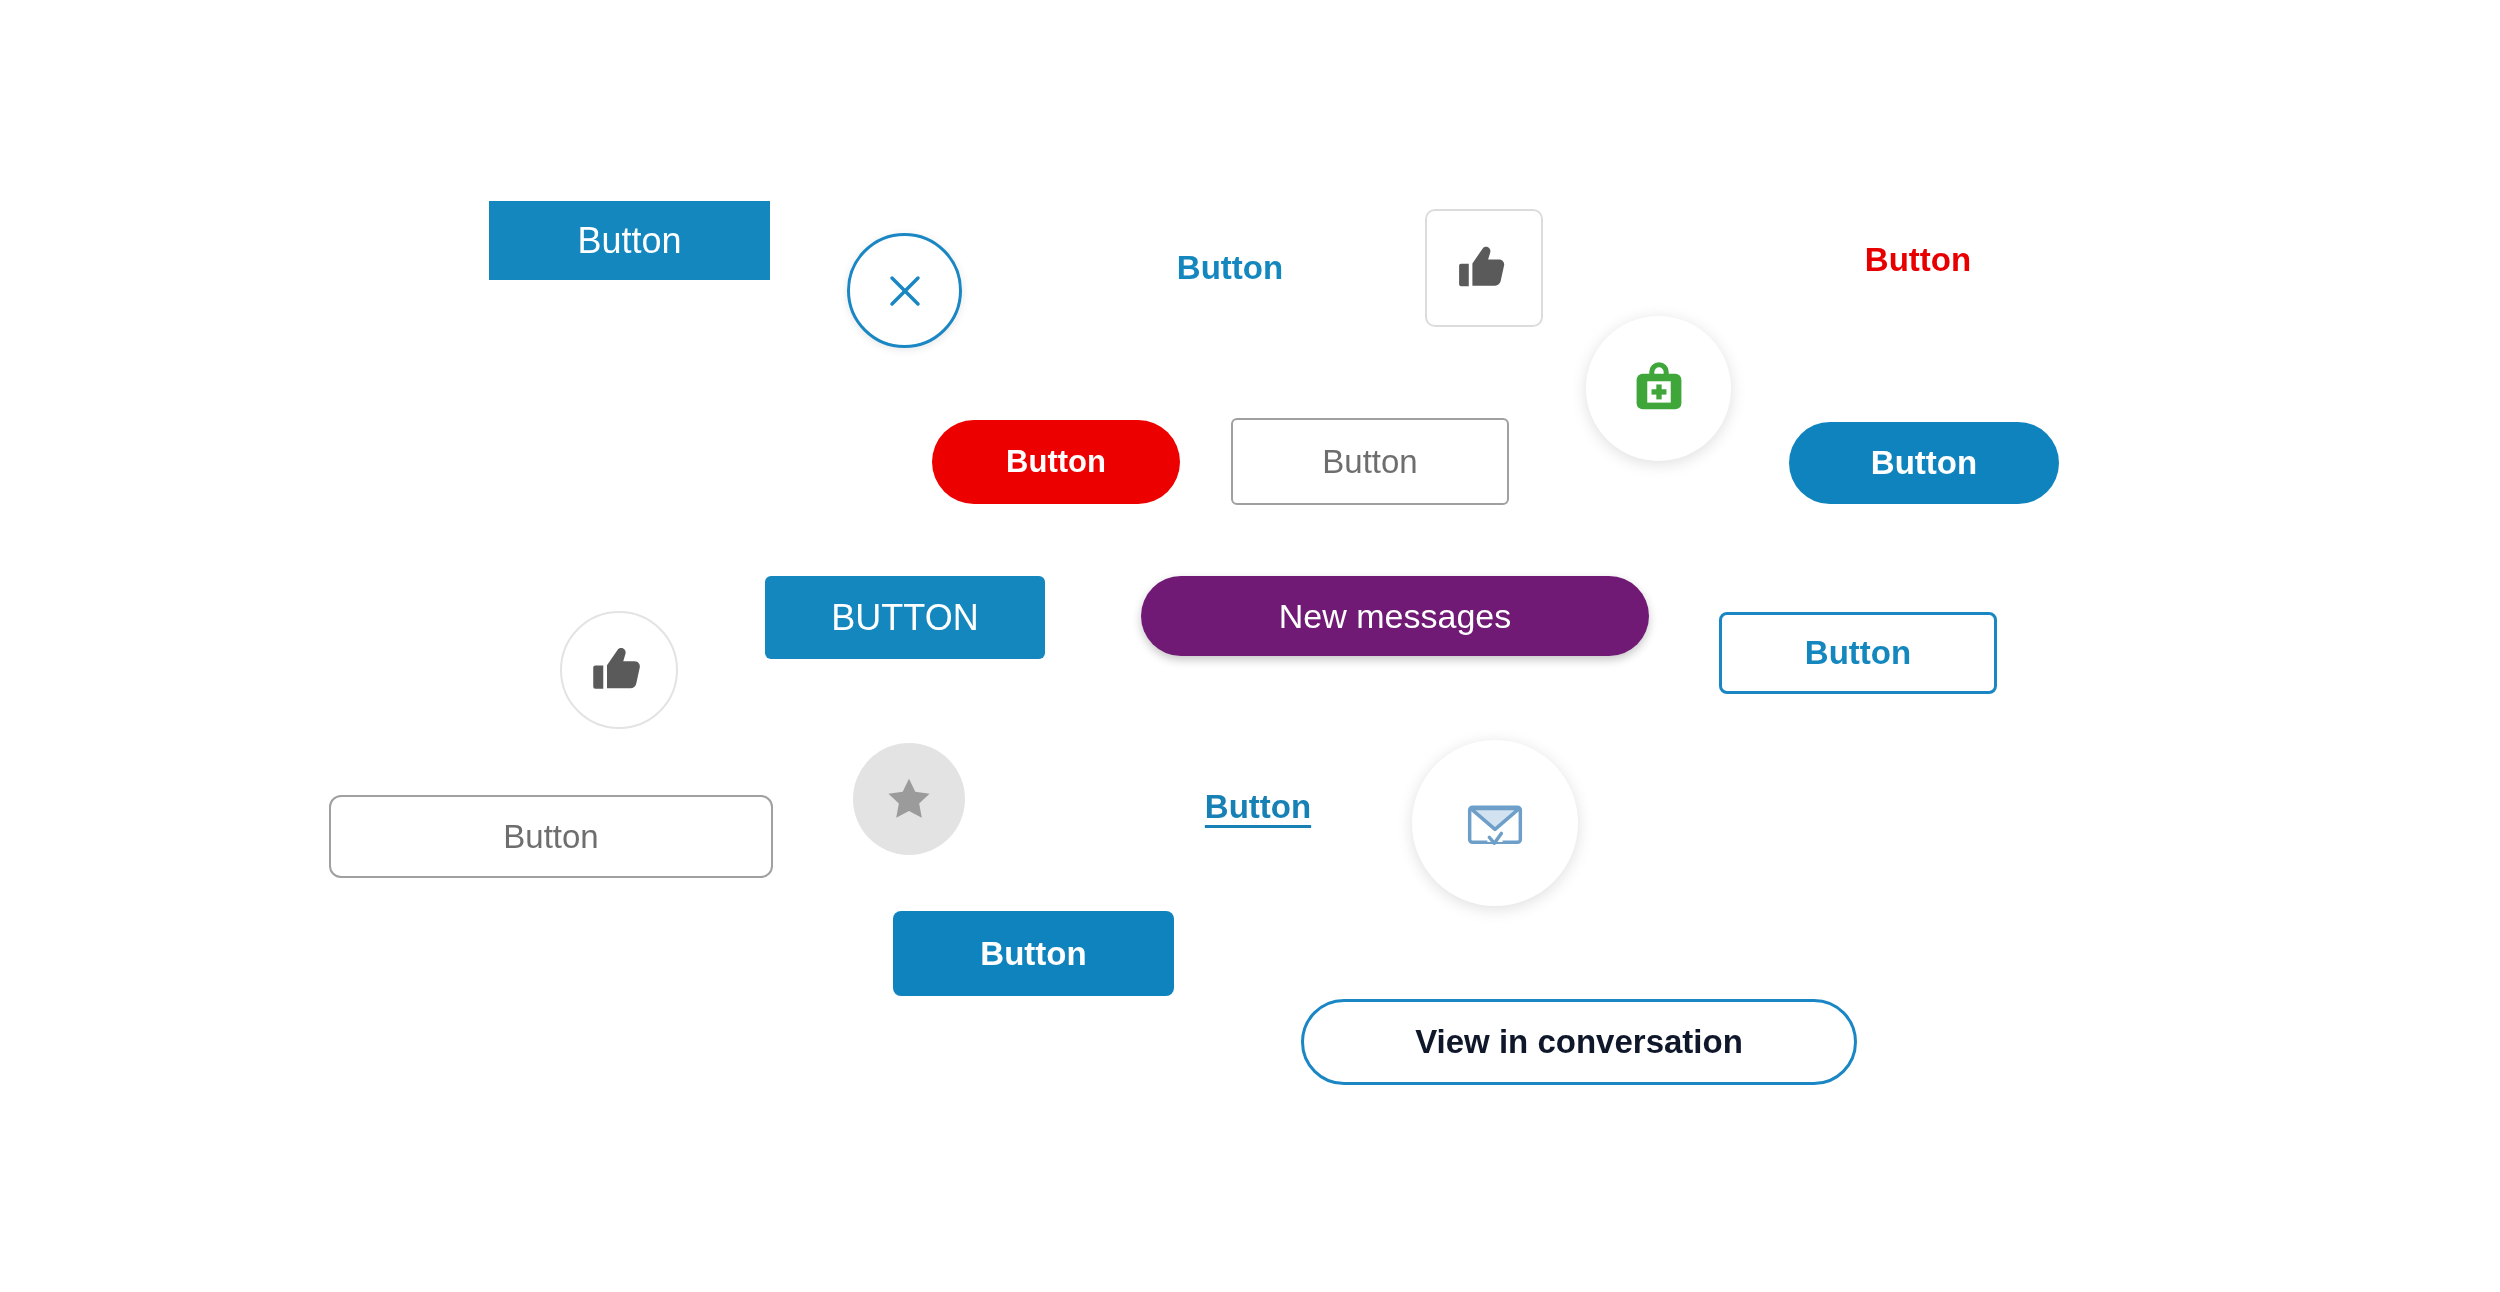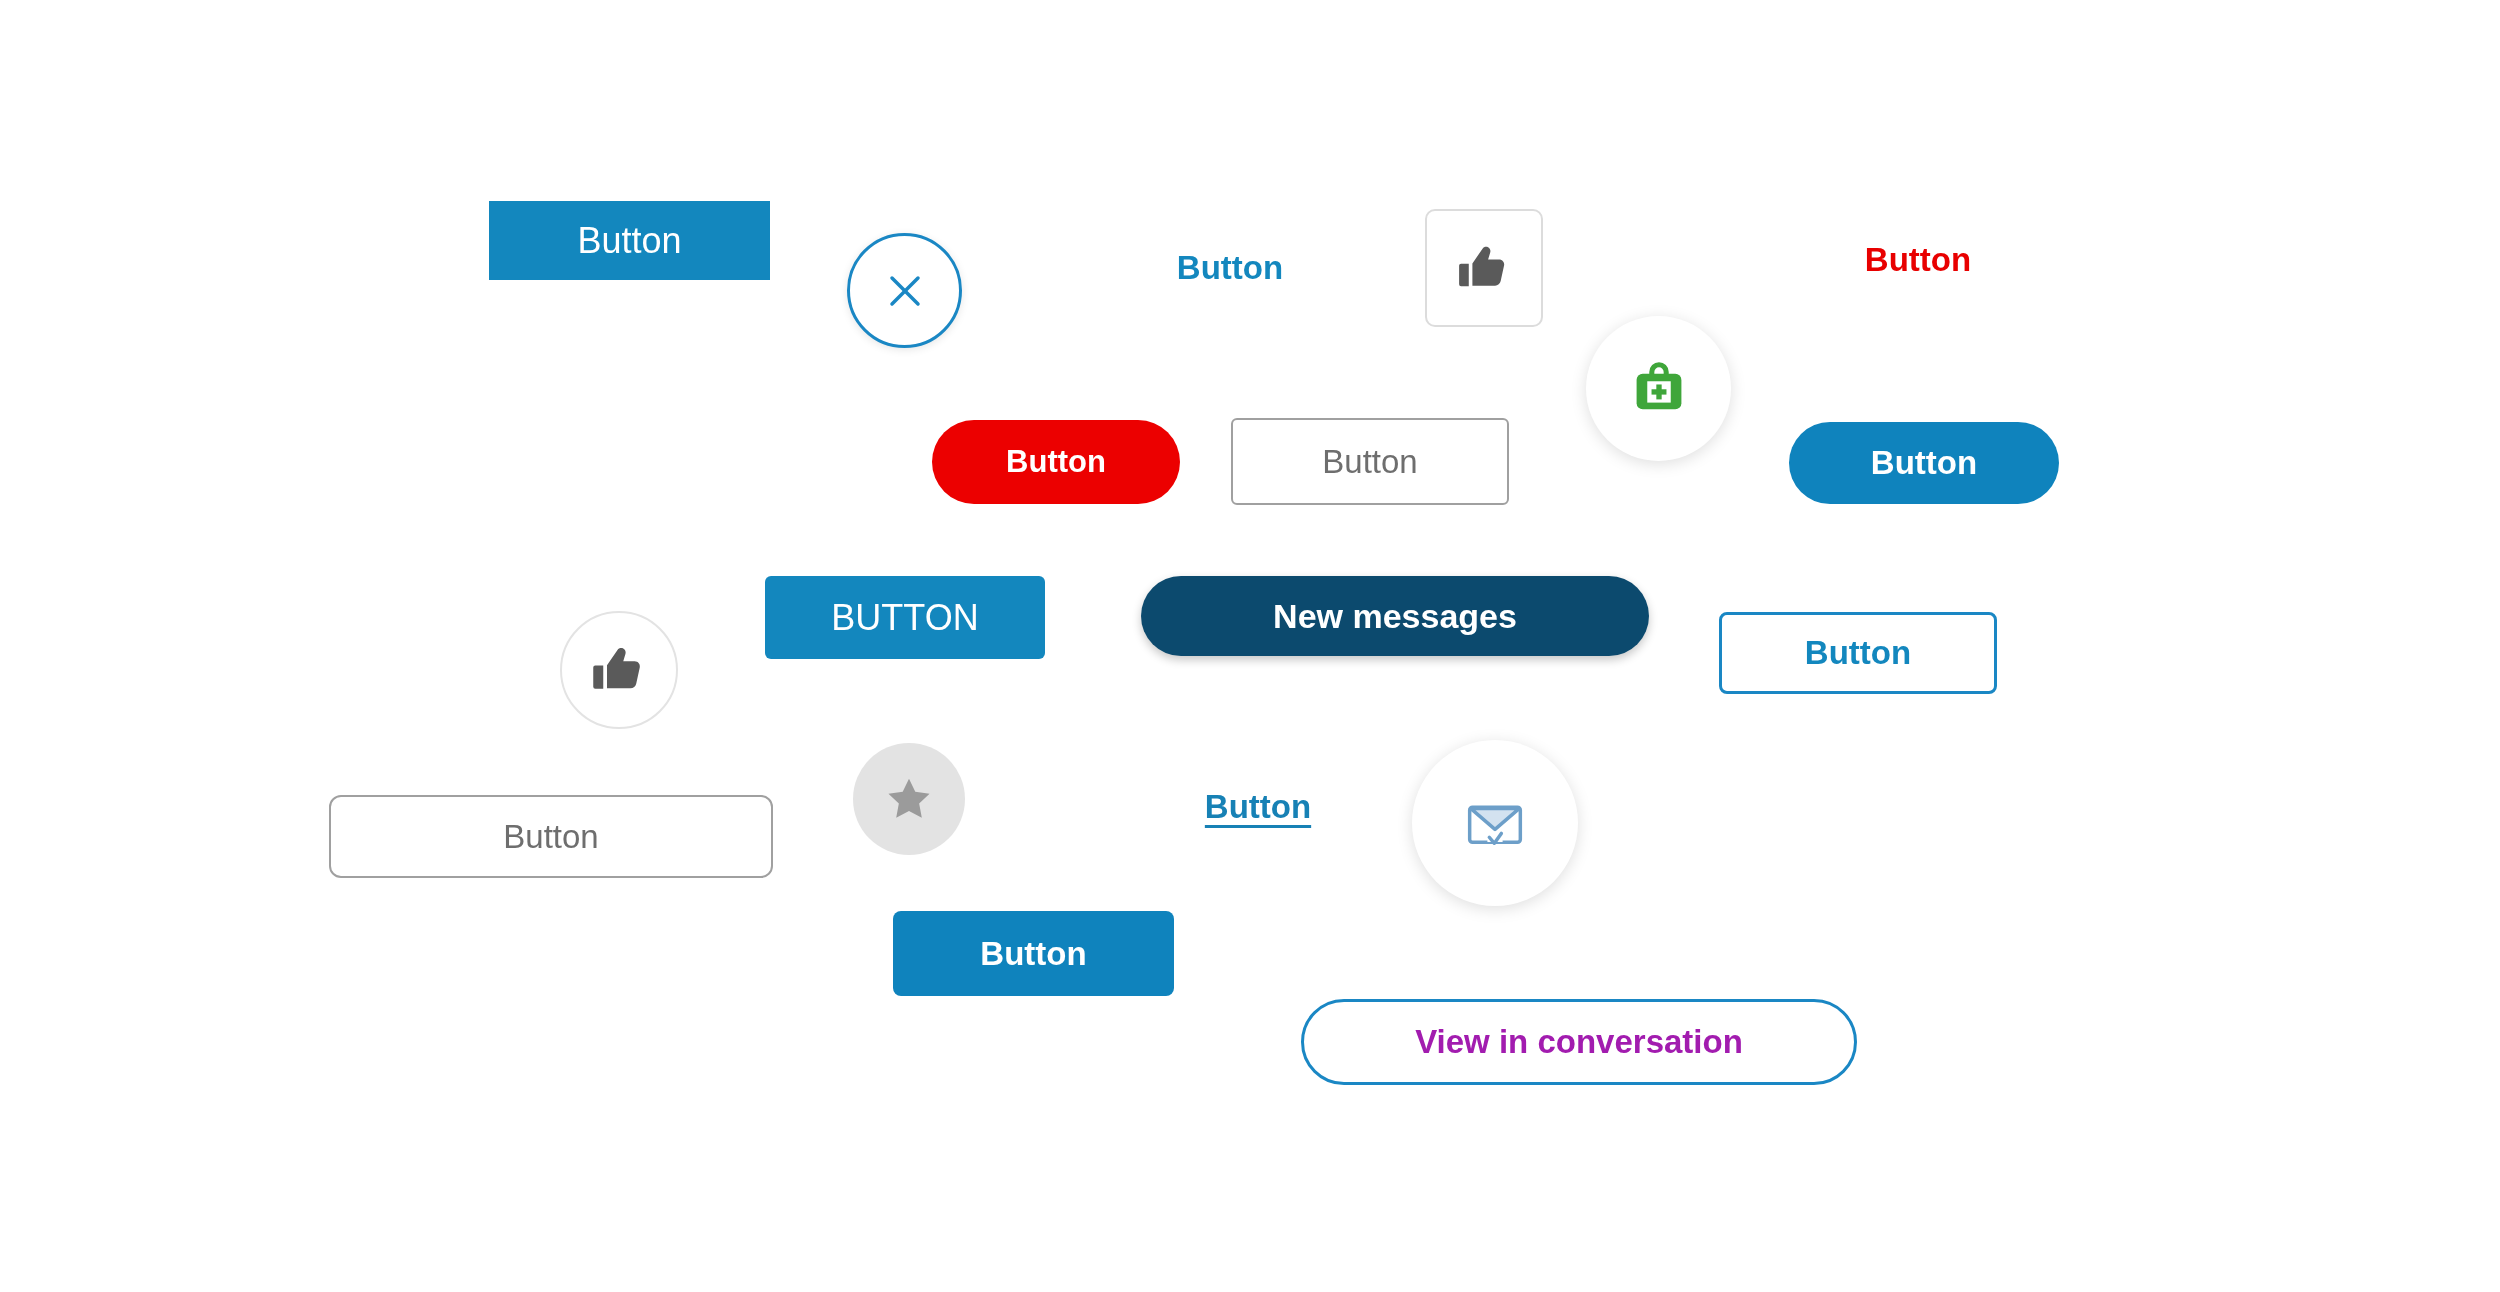--- a/index.html
+++ b/index.html
@@ -131,25 +131,25 @@
   .btn-blue-round {
     background: #1387be;
     border-radius: 6px;
     color: #ffffff;
     font-size: 36px;
     font-weight: 400;
   }
 
   
   .btn-toast-dark {
-    background: #0c4a6e;
+    background: #701a75;
     border-radius: 999px;
     color: #ffffff;
     font-size: 34px;
-    font-weight: 700;
+    font-weight: 400;
     box-shadow: 0 4px 10px rgba(0,0,0,0.22);
   }
 
   
   .btn-outline-blue {
     background: #ffffff;
     border: 3px solid #1a87c4;
     border-radius: 8px;
     color: #1387be;
     font-size: 33px;
@@ -189,21 +189,21 @@
     color: #ffffff;
     font-size: 33px;
     font-weight: 700;
   }
 
   
   .btn-outline-pill-blue {
     background: #ffffff;
     border: 3px solid #1a87c4;
     border-radius: 999px;
-    color: #a21caf;
+    color: #0f172a;
     font-size: 33px;
     font-weight: 700;
   }
 
   .svg-ico { display: block; }
 </style>
 </head>
 <body>
 
 <div id="canvas">

